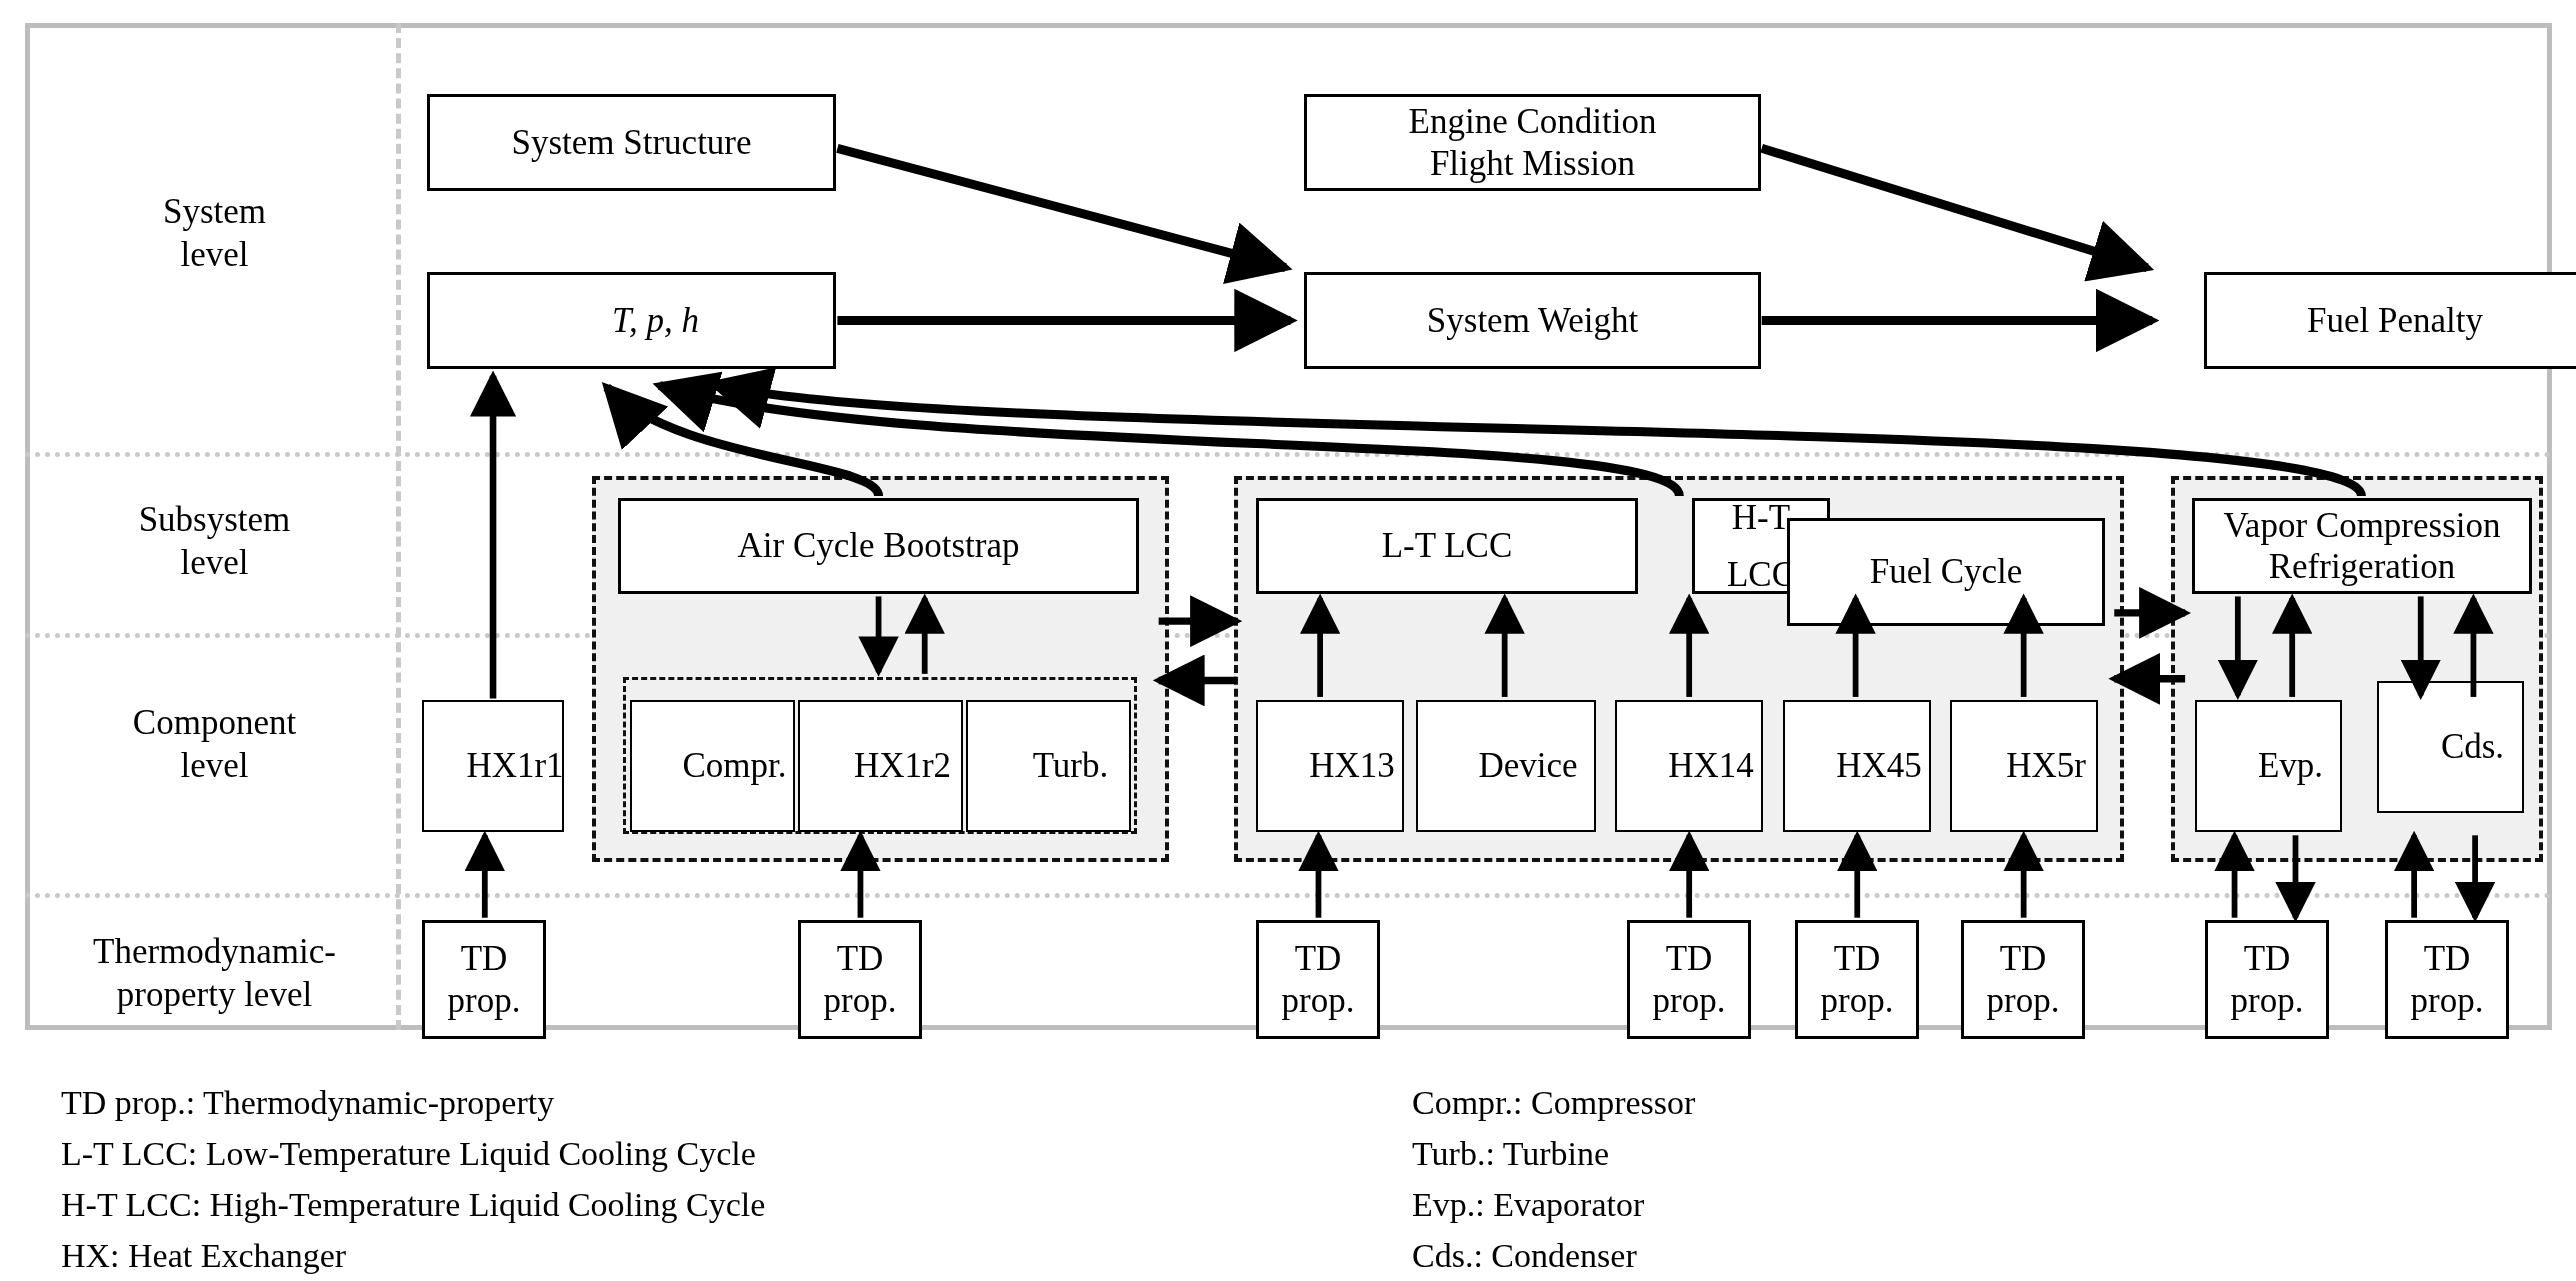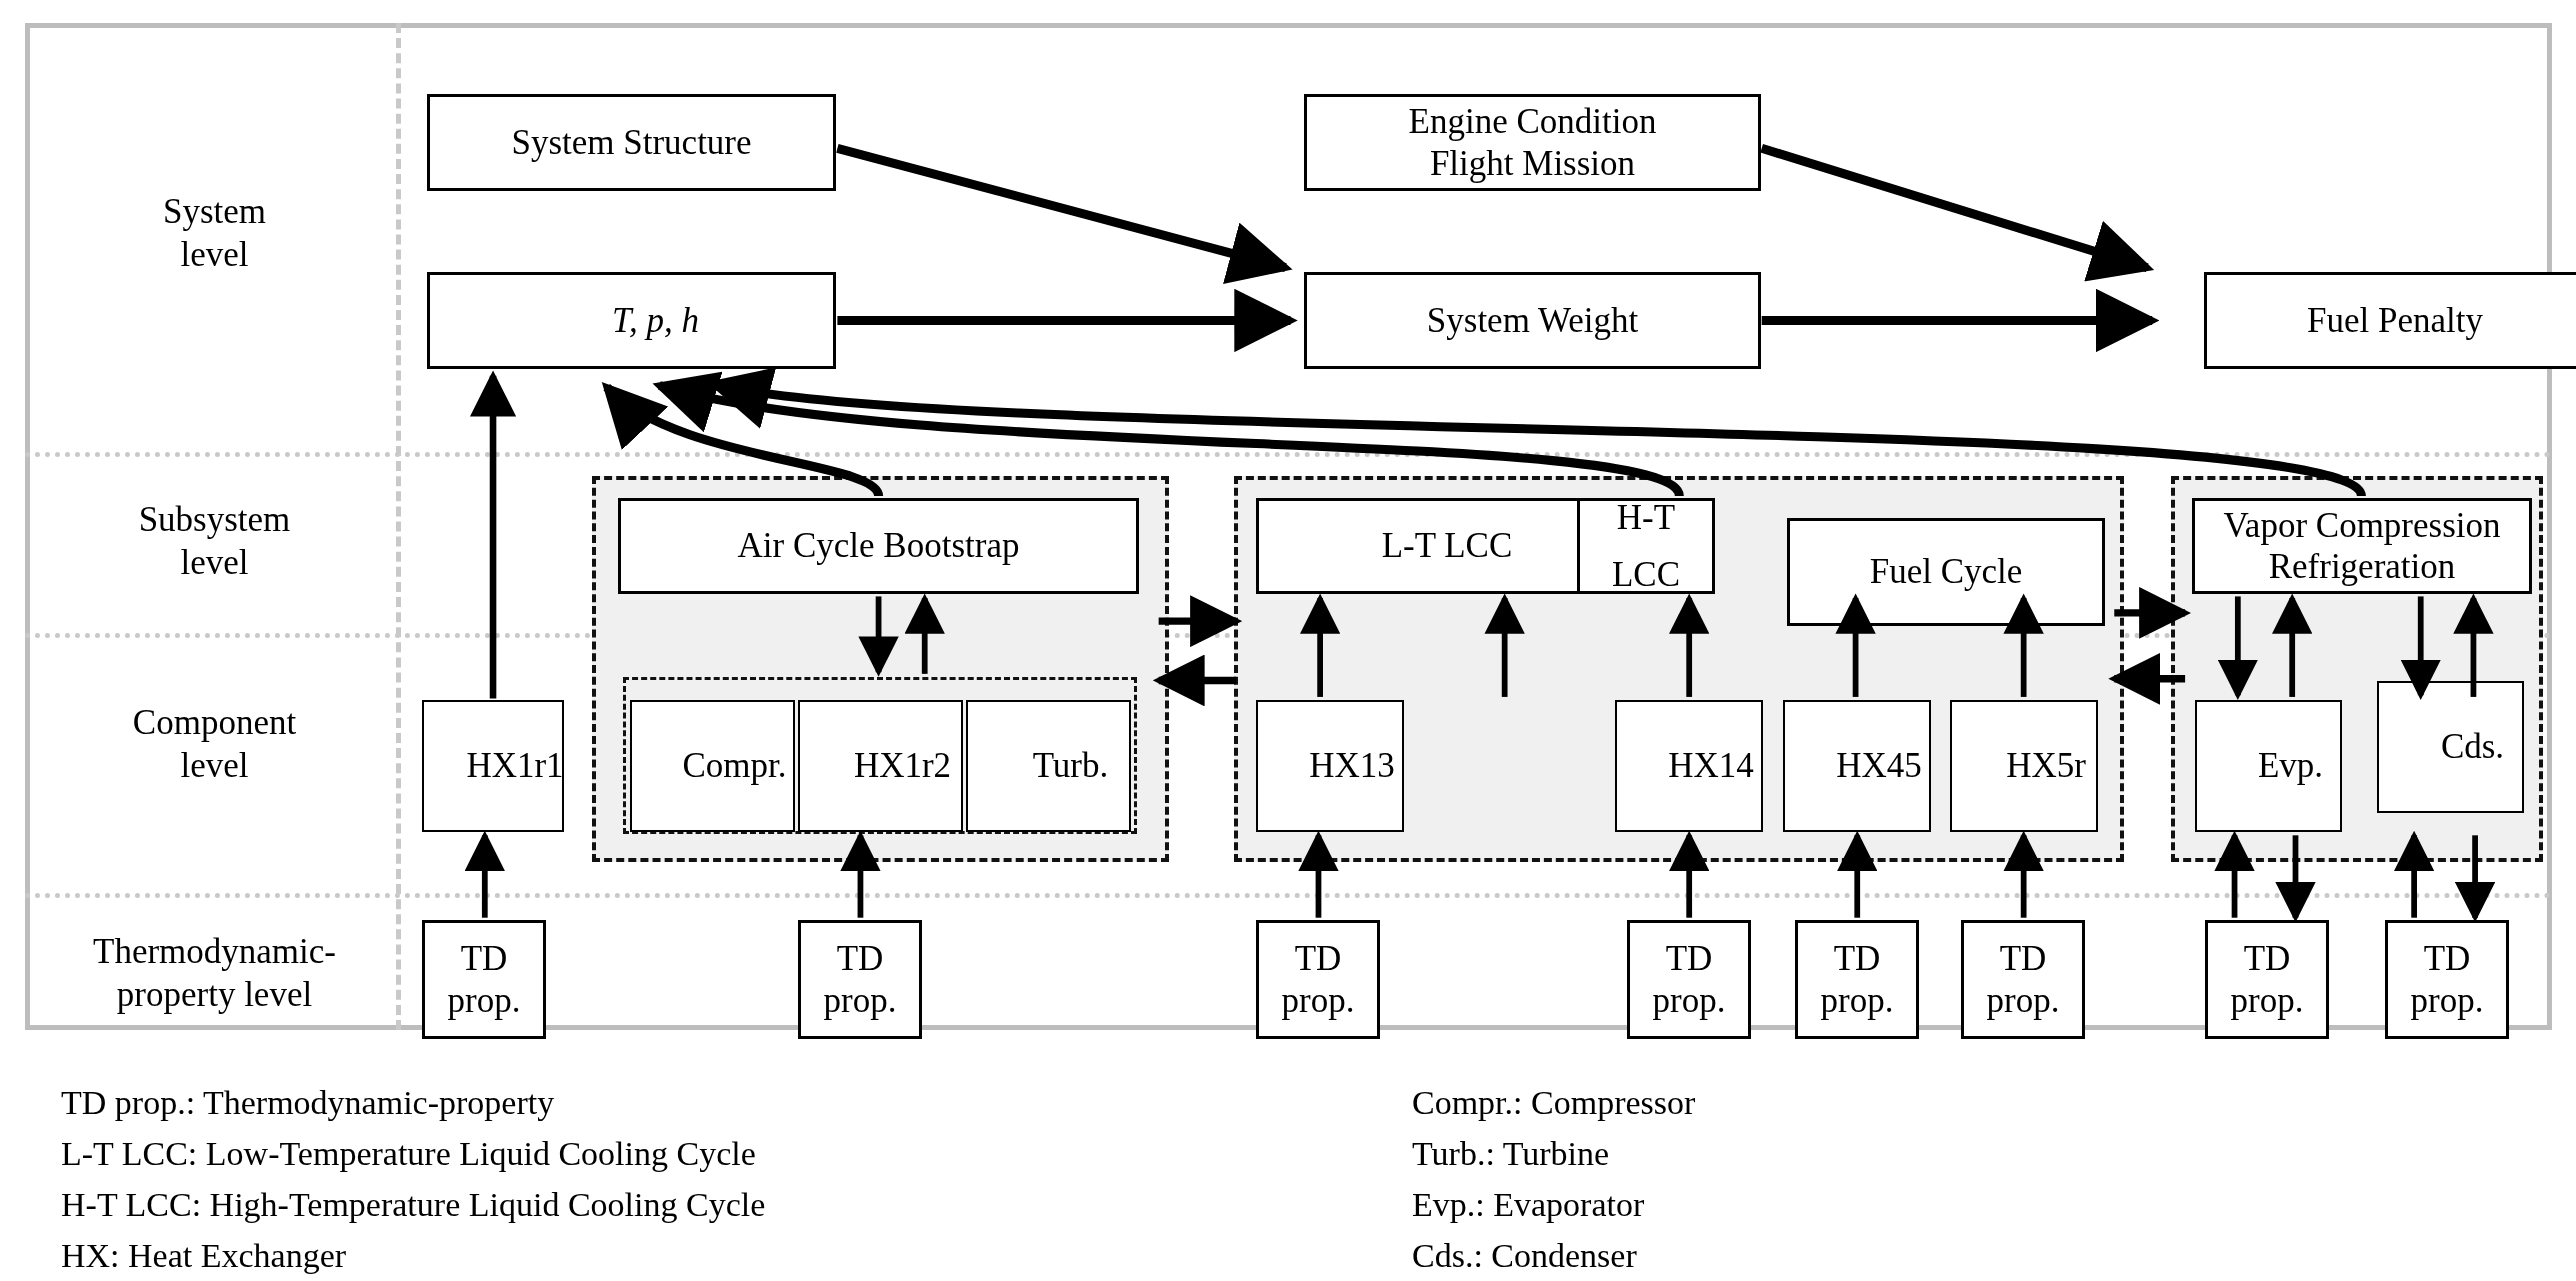--- a/index.html
+++ b/index.html
@@ -100,21 +100,21 @@
   </div>
 
   <div class="box" style="left:618px;top:498px;width:521px;height:96px;">
     <span>Air Cycle Bootstrap</span>
   </div>
 
   <div class="box" style="left:1256px;top:498px;width:382px;height:96px;">
     <span>L-T LCC</span>
   </div>
 
-  <div class="box" style="left:1577px;top:498px;width:138px;height:96px;flex-direction:column;gap:16px;">
+  <div class="box" style="left:1692px;top:498px;width:138px;height:96px;flex-direction:column;gap:16px;">
     <span>H-T</span>
     <span>LCC</span>
   </div>
 
   <div class="box" style="left:1787px;top:498px;width:318px;height:108px;margin-top:20px;">
     <span>Fuel Cycle</span>
   </div>
 
   <div class="box" style="left:2192px;top:498px;width:340px;height:96px;flex-direction:column;">
     <span>Vapor Compression</span>
@@ -130,20 +130,23 @@
   </div>
   <div class="box thin" style="left:798px;top:700px;width:165px;height:132px;">
     <span>HX1r2</span>
   </div>
   <div class="box thin" style="left:966px;top:700px;width:165px;height:132px;">
     <span>Turb.</span>
   </div>
 
   <div class="box thin" style="left:1256px;top:700px;width:148px;height:132px;">
     <span>HX13</span>
+  </div>
+  <div class="box thin" style="left:1416px;top:700px;width:180px;height:132px;">
+    <span>Device</span>
   </div>
   <div class="box thin" style="left:1615px;top:700px;width:148px;height:132px;">
     <span>HX14</span>
   </div>
   <div class="box thin" style="left:1783px;top:700px;width:148px;height:132px;">
     <span>HX45</span>
   </div>
   <div class="box thin" style="left:1950px;top:700px;width:148px;height:132px;">
     <span>HX5r</span>
   </div>

